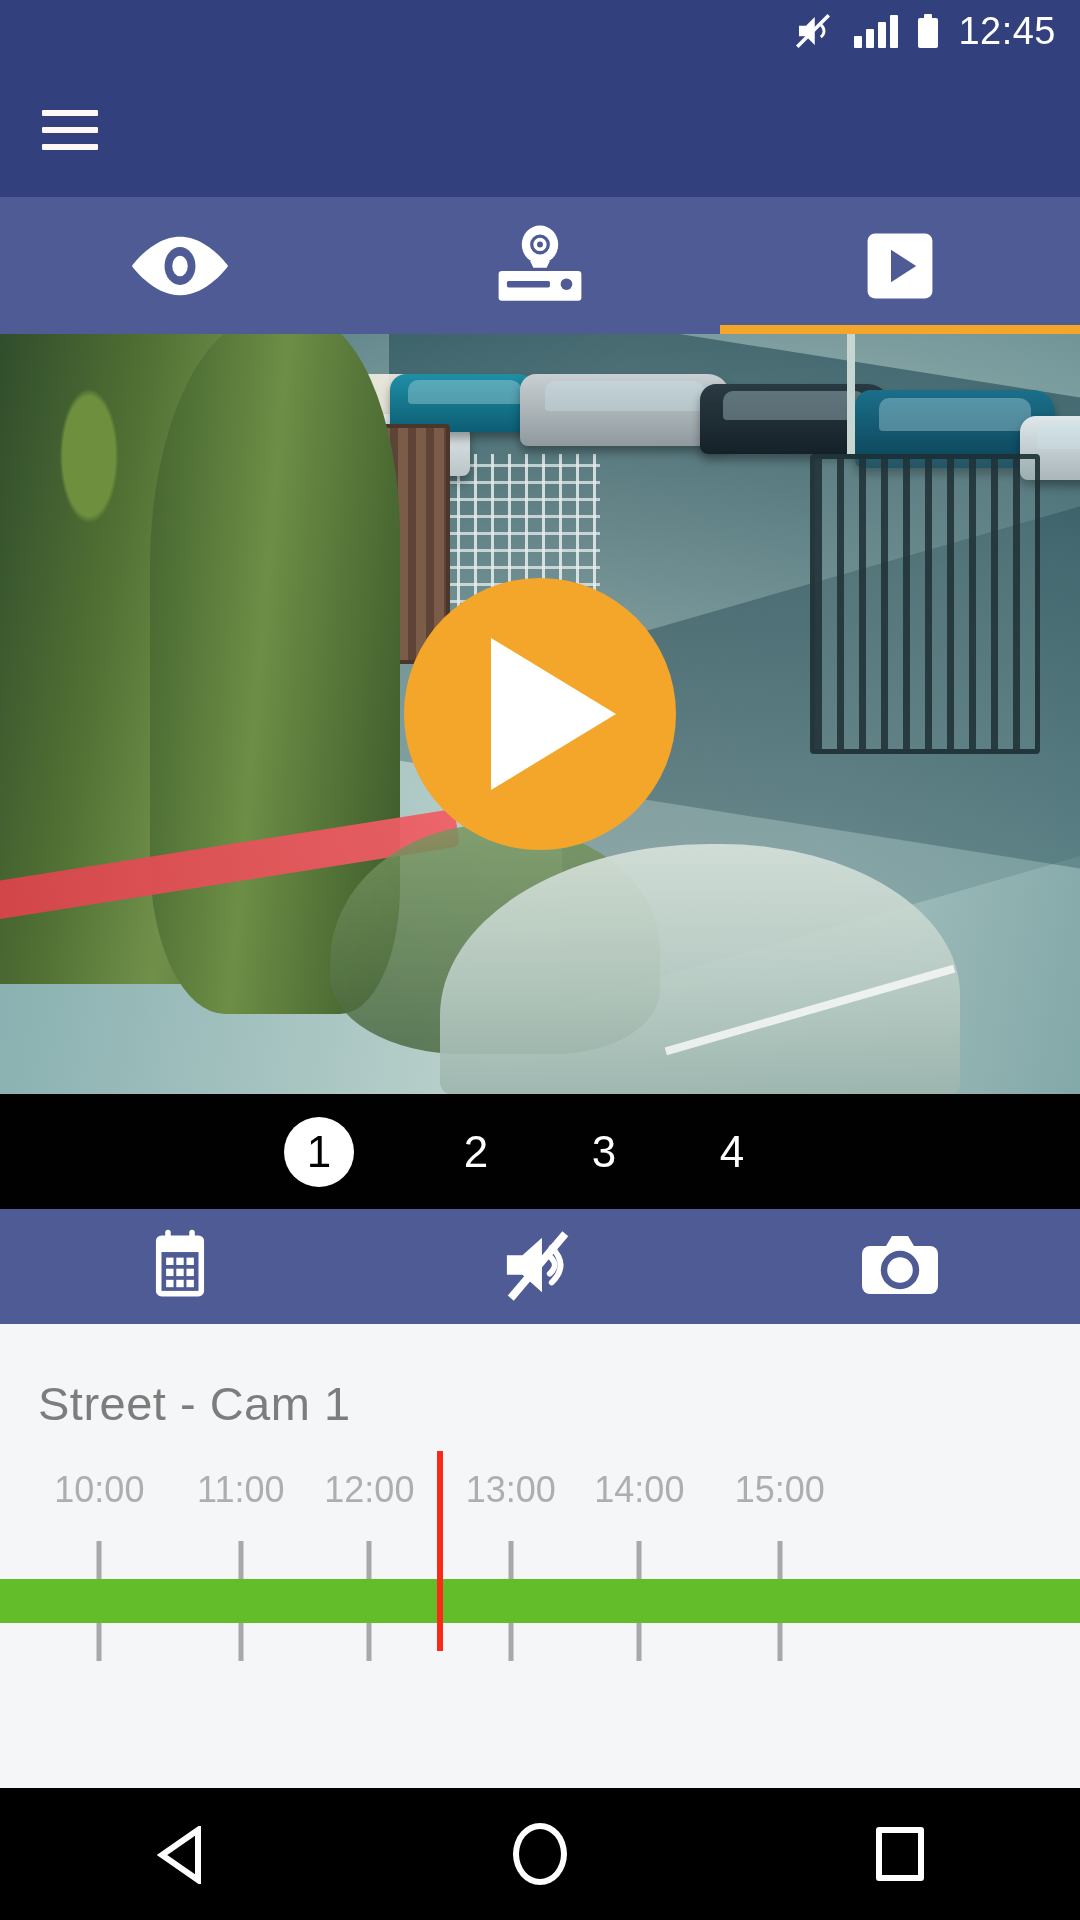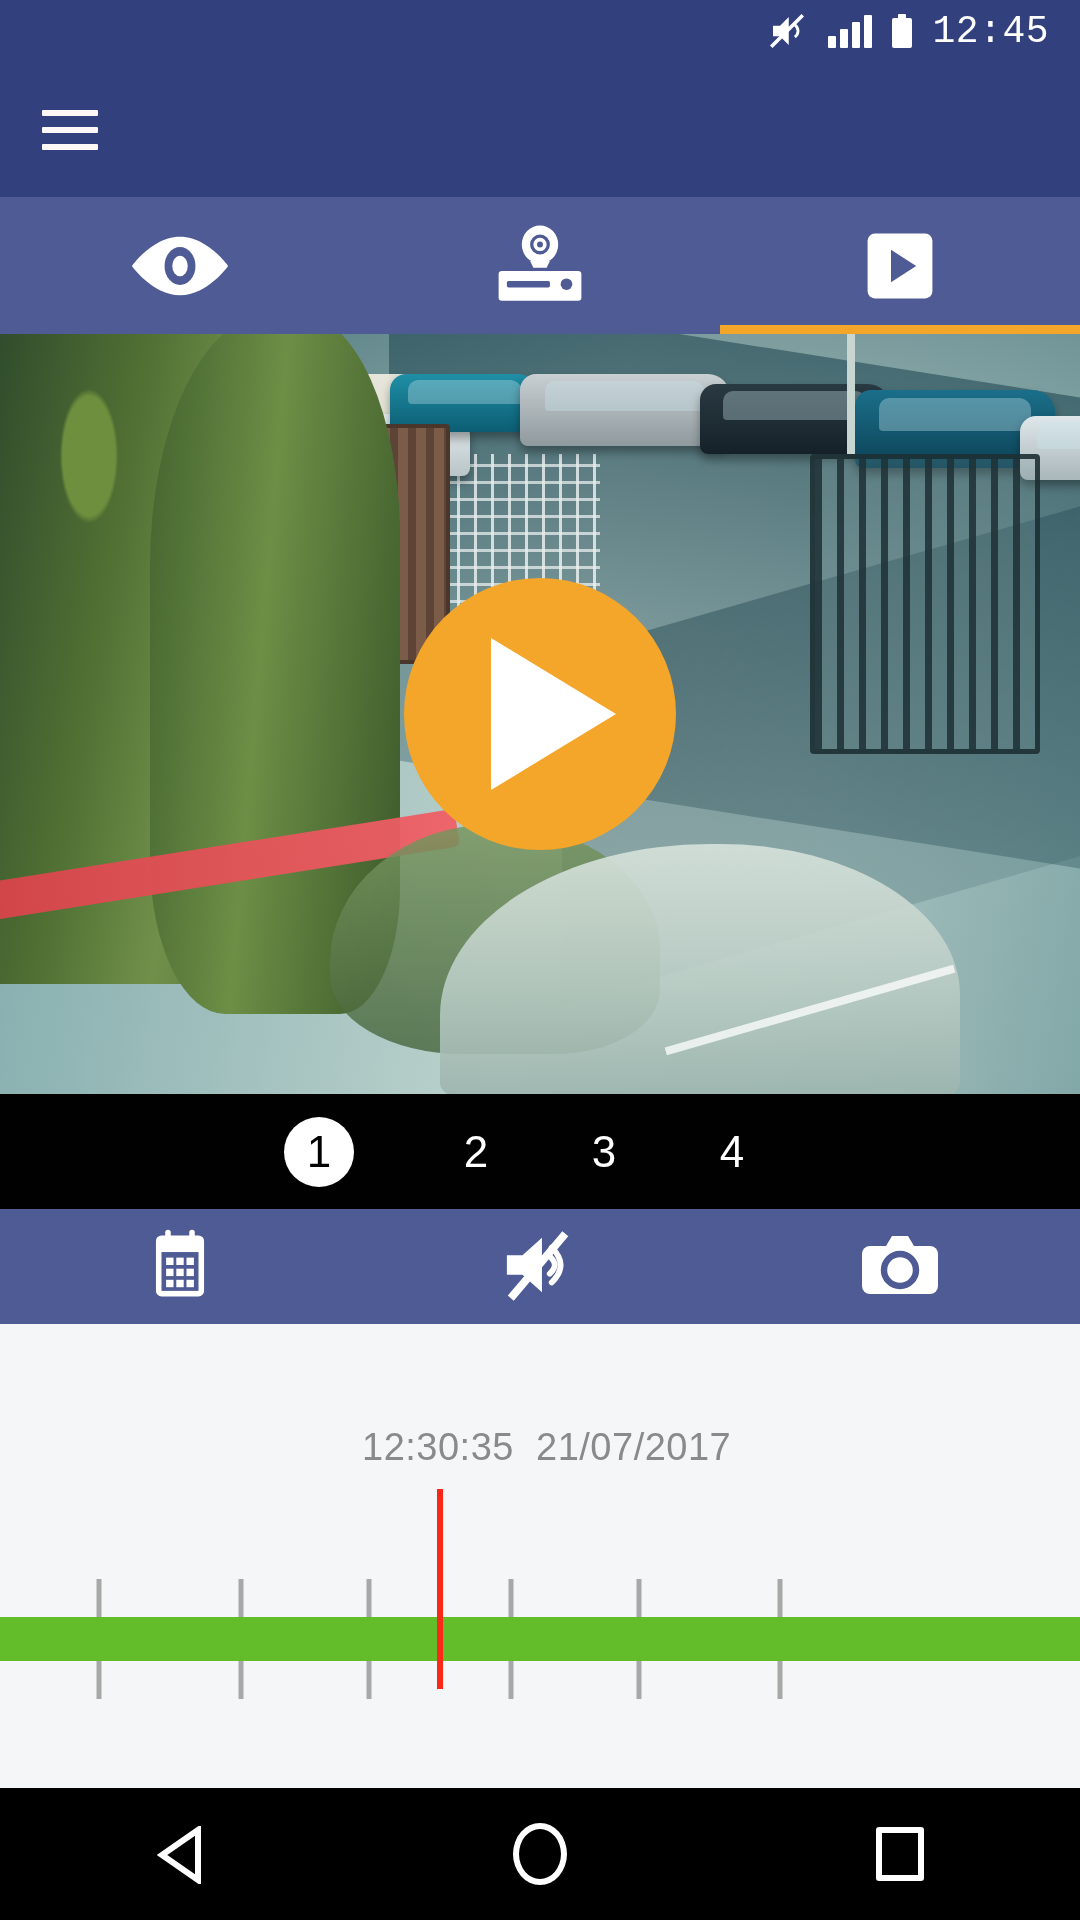--- a/index.html
+++ b/index.html
@@ -8,21 +8,21 @@
     background:#ffffff;
     font-family:"Liberation Sans", sans-serif;
     overflow:hidden;
   }
   .phone { position:relative; width:1080px; height:1920px; display:flex; flex-direction:column; background:#f5f6f7; }
 
   
   .statusbar {
     height:62px; background:#32407e; flex:0 0 62px;
     display:flex; align-items:center; justify-content:flex-end;
-    padding-right:31px; gap:20px;font-family:Liberation Mono, monospace;
+    padding-right:24px; gap:20px;
   }
   .sb-icon { display:flex; align-items:center; }
   .sb-time { color:#ffffff; font-size:38px; letter-spacing:0.5px; font-weight:400; }
 
   
   .signal { display:flex; align-items:flex-end; gap:4px; height:34px; }
   .signal i { display:block; width:8px; background:#ffffff; border-radius:1px; }
   .signal i:nth-child(1){height:12px}
   .signal i:nth-child(2){height:19px}
   .signal i:nth-child(3){height:26px}
@@ -363,25 +363,31 @@
         <svg width="80" height="66" viewBox="0 0 40 33">
           <rect x="1" y="7" width="38" height="24" rx="4" fill="#ffffff"></rect>
           <path d="M13 7l3-5h8l3 5z" fill="#ffffff"></path>
           <circle cx="20" cy="19" r="8" fill="none" stroke="#4f5b94" stroke-width="3.2"></circle>
         </svg>
       </span>
     </div>
   </div>
 
   <div class="panel">
-    <div class="stamp">
-      <span>12:30:35</span>&nbsp;&nbsp;<span>21/07/2017</span>
-    </div>
+    <div class="camname">Street - Cam 1</div>
 
     <div class="timeline">
+      <div class="ticklabels">
+        <span style="left:9.2%">10:00</span>
+        <span style="left:22.3%">11:00</span>
+        <span style="left:34.2%">12:00</span>
+        <span style="left:47.3%">13:00</span>
+        <span style="left:59.2%">14:00</span>
+        <span style="left:72.2%">15:00</span>
+      </div>
       <div class="ticks">
         <i style="left:9.2%"></i>
           <i style="left:22.3%"></i>
           <i style="left:34.2%"></i>
         <i style="left:47.3%"></i>
           <i style="left:59.2%"></i>
           <i style="left:72.2%"></i>
       </div>
       <div class="greenbar"></div>
       <div class="playhead" style="left:40.7%"></div>

